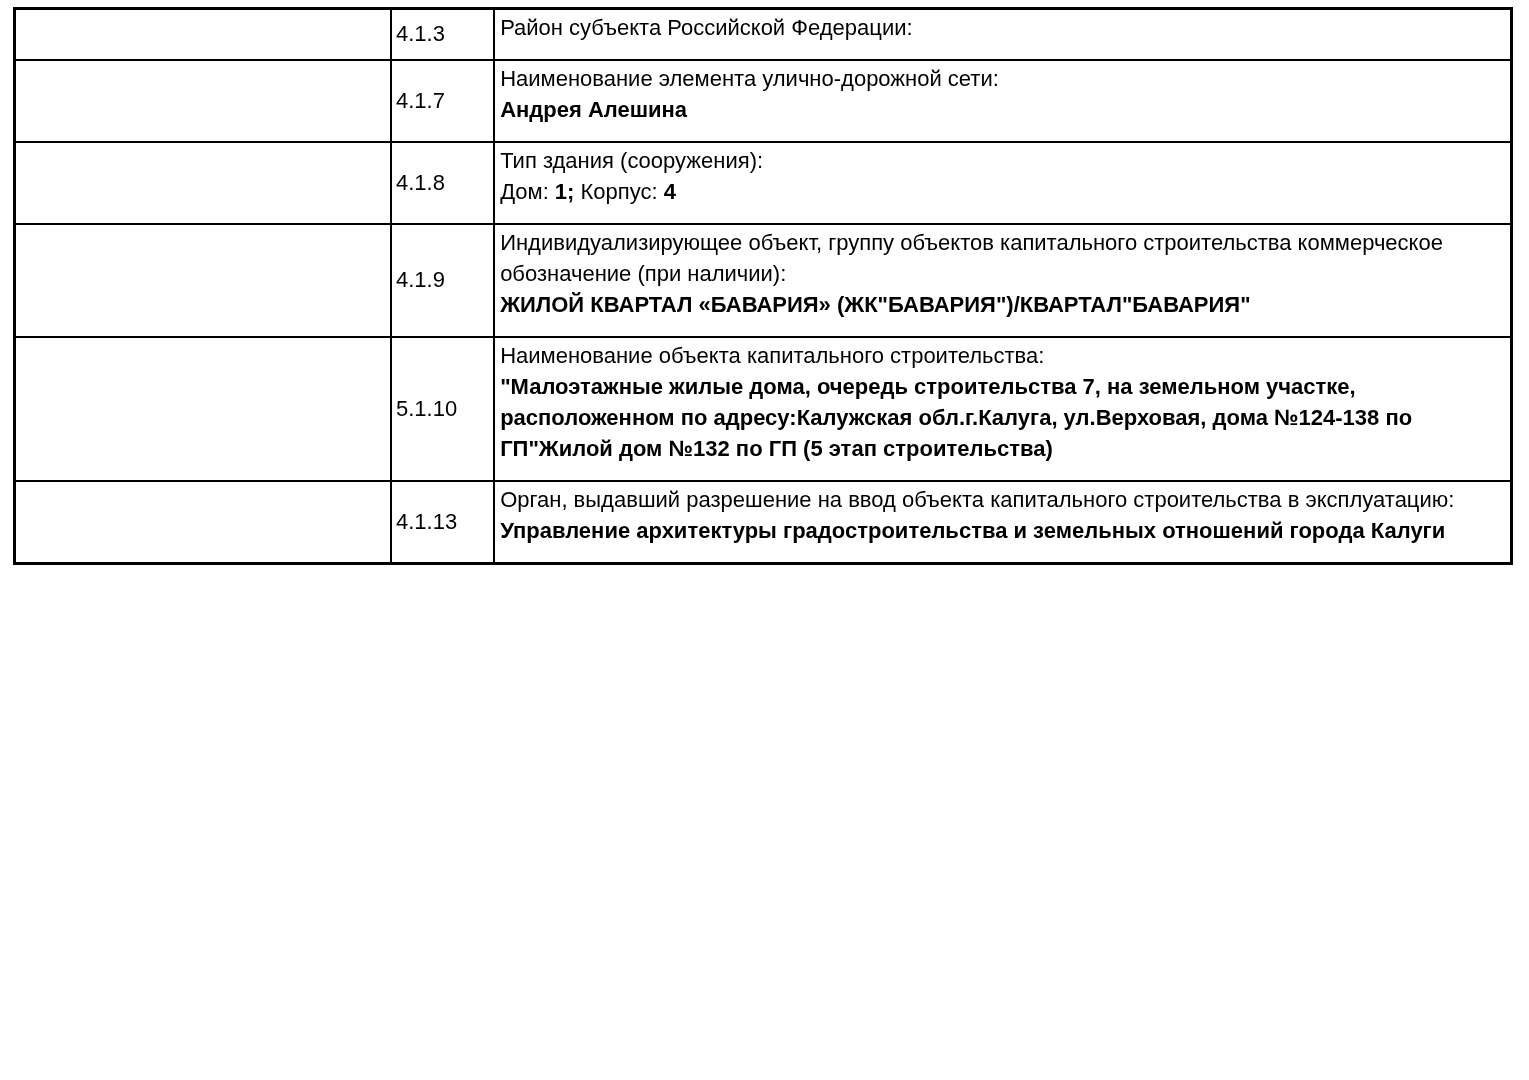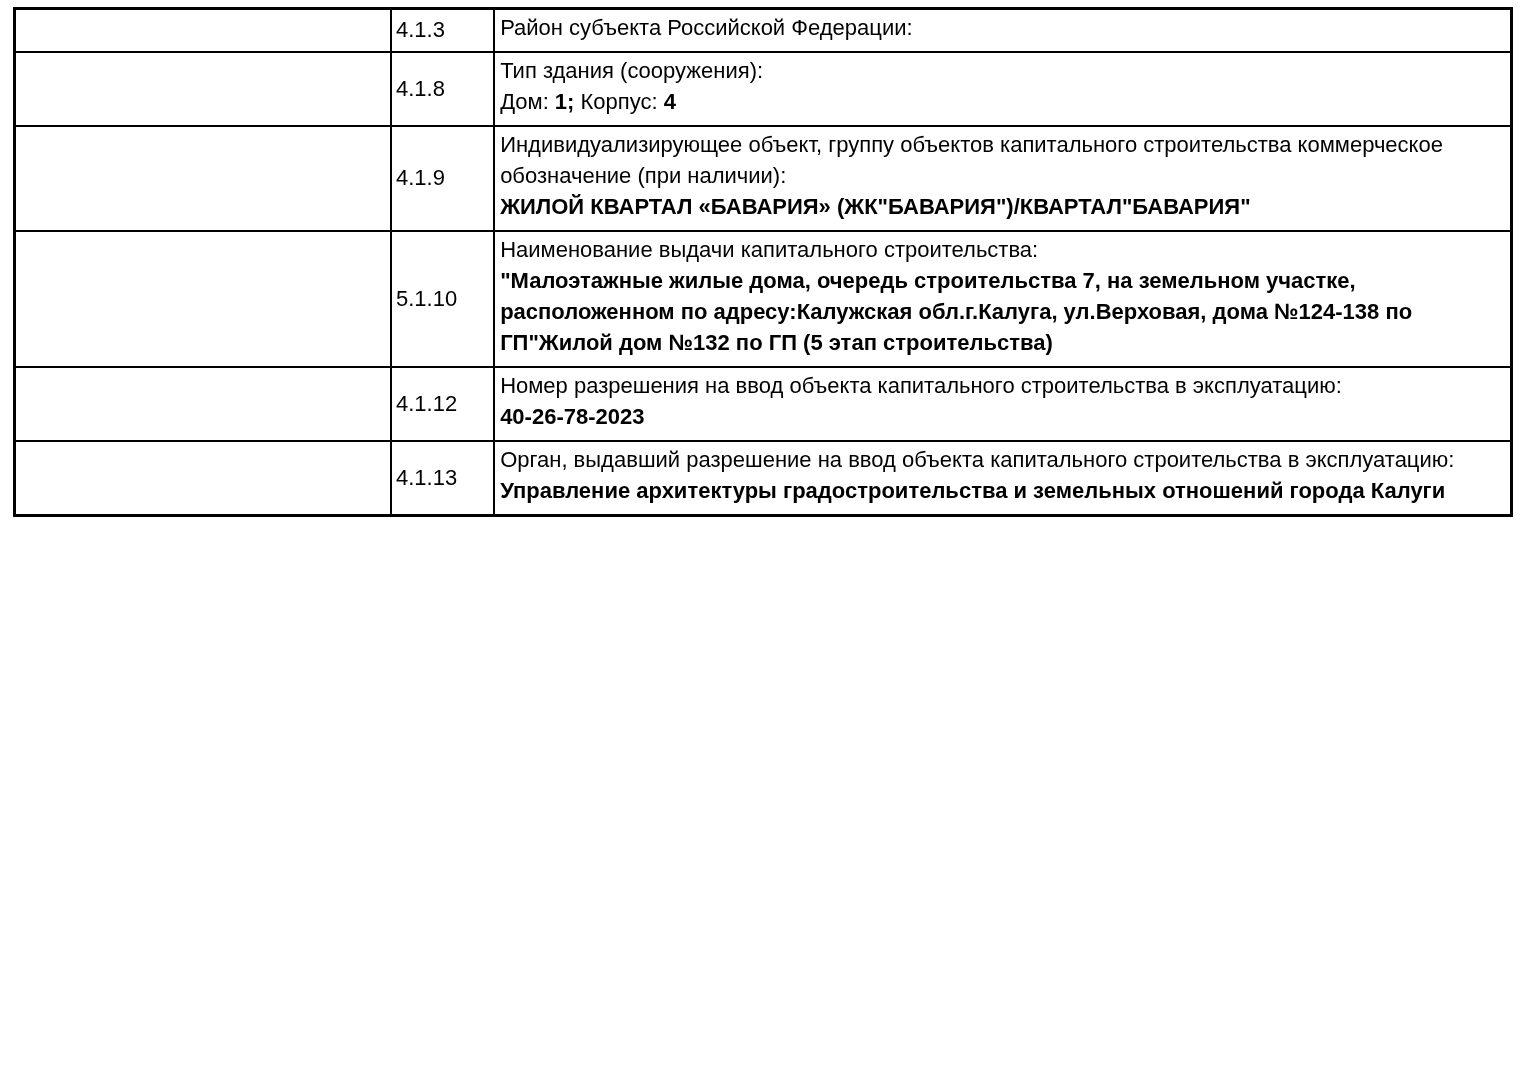--- a/index.html
+++ b/index.html
@@ -38,21 +38,21 @@
   td.cell-empty {
     background: #ffffff;
   }
   td.cell-num {
     vertical-align: middle;
     padding: 0 2px 2px 4px;
     font-weight: normal;
   }
   td.cell-content {
     vertical-align: middle;
-    padding: 2px 6px 8px 5px;
+    padding: 2px 6px 16px 5px;
     margin-left: 44px;
   }
   .field-label {
     font-weight: normal;
   }
   .field-value {
     font-weight: bold;
   }
   .seg-regular { font-weight: normal; text-align: center; }
   .seg-bold { font-weight: bold; white-space: pre-wrap; }
@@ -70,48 +70,48 @@
     <tbody>
         <tr>
           <td class="cell-empty"></td>
           <td class="cell-num">4.1.3</td>
           <td class="cell-content">
             <div class="field-label">Район субъекта Российской Федерации:</div>
           </td>
         </tr>
         <tr>
           <td class="cell-empty"></td>
+          <td class="cell-num">4.1.7</td>
+          <td class="cell-content">
+            <div class="field-label">Наименование элемента улично-дорожной сети:</div>
+            <div class="field-value"><span class="seg-bold">Андрея Алешина</span></div>
+          </td>
+        </tr>
+        <tr>
+          <td class="cell-empty"></td>
           <td class="cell-num">4.1.8</td>
           <td class="cell-content">
             <div class="field-label">Тип здания (сооружения):</div>
             <div class="field-value"><span class="seg-regular">Дом: </span><span class="seg-bold">1;</span><span class="seg-regular">  Корпус: </span><span class="seg-bold">4</span></div>
           </td>
         </tr>
         <tr>
           <td class="cell-empty"></td>
           <td class="cell-num">4.1.9</td>
           <td class="cell-content">
             <div class="field-label">Индивидуализирующее объект, группу объектов капитального строительства коммерческое обозначение (при наличии):</div>
             <div class="field-value"><span class="seg-bold">ЖИЛОЙ КВАРТАЛ «БАВАРИЯ» (ЖК"БАВАРИЯ")/КВАРТАЛ"БАВАРИЯ"</span></div>
           </td>
         </tr>
         <tr>
           <td class="cell-empty"></td>
           <td class="cell-num">5.1.10</td>
           <td class="cell-content">
-            <div class="field-label">Наименование выдачи капитального строительства:</div>
+            <div class="field-label">Наименование объекта капитального строительства:</div>
             <div class="field-value"><span class="seg-bold">"Малоэтажные жилые дома, очередь строительства 7, на земельном участке, расположенном по адресу:Калужская обл.г.Калуга, ул.Верховая, дома №124-138 по ГП"Жилой дом №132 по ГП (5 этап строительства)</span></div>
-          </td>
-        </tr>
-        <tr>
-          <td class="cell-empty"></td>
-          <td class="cell-num">4.1.12</td>
-          <td class="cell-content">
-            <div class="field-label">Номер разрешения на ввод объекта капитального строительства в эксплуатацию:</div>
-            <div class="field-value"><span class="seg-bold">40-26-78-2023</span></div>
           </td>
         </tr>
         <tr>
           <td class="cell-empty"></td>
           <td class="cell-num">4.1.13</td>
           <td class="cell-content">
             <div class="field-label">Орган, выдавший разрешение на ввод объекта капитального строительства в эксплуатацию:</div>
             <div class="field-value"><span class="seg-bold">Управление архитектуры градостроительства и земельных отношений города Калуги</span></div>
           </td>
         </tr>

